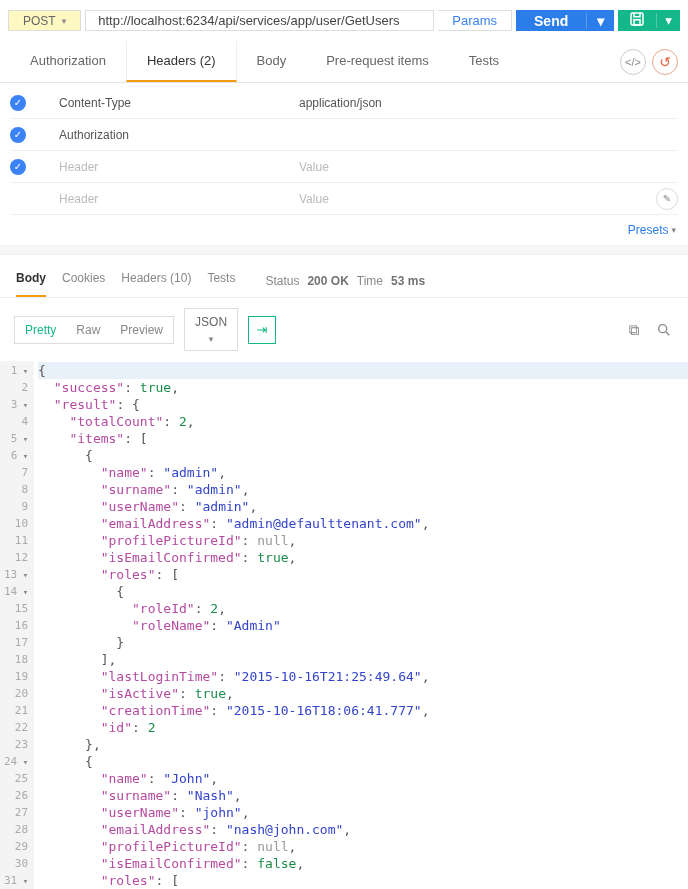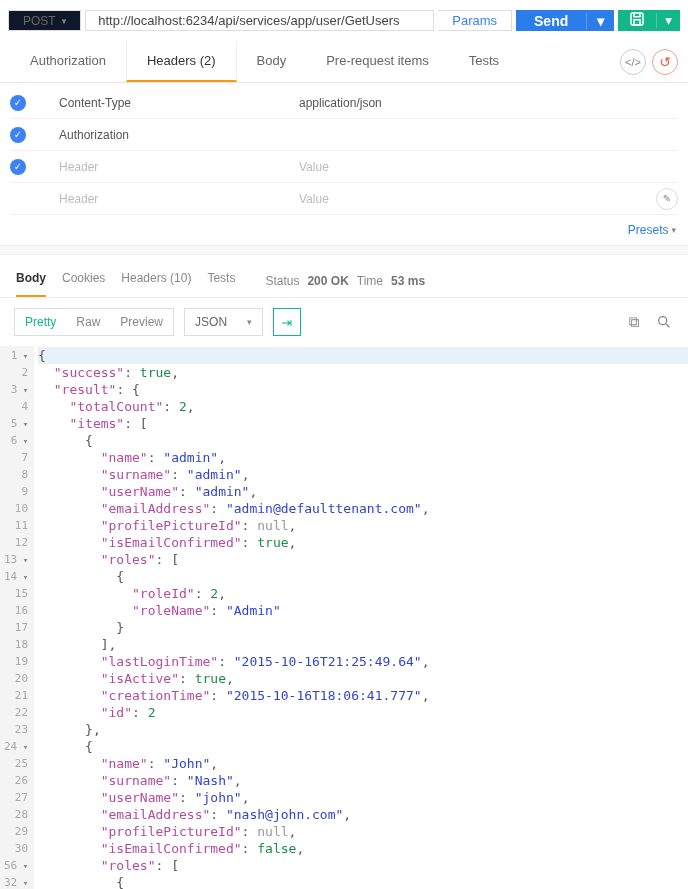--- a/index.html
+++ b/index.html
@@ -1,18 +1,18 @@
 <!DOCTYPE html>
 <html><head>
 <meta charset="utf-8">
 <style>
 * { box-sizing: border-box; margin: 0; padding: 0; }
 body { font-family: -apple-system, "Helvetica Neue", Arial, sans-serif; font-size: 13px; color: #555; background: #fff; width: 688px; }
 .top-bar { display: flex; align-items: stretch; padding: 10px 8px; gap: 4px; }
-.method-select { display: flex; align-items: center; padding: 0 14px; background: #0f172a; border: 1px solid #ddd; font-size: 12px; color: #666; cursor: pointer; gap: 6px; }
+.method-select { display: flex; align-items: center; padding: 0 14px; background: #fef9c3; border: 1px solid #ddd; font-size: 12px; color: #666; cursor: pointer; gap: 6px; }
 .url-input { flex: 1; border: 1px solid #ddd; padding: 0 12px; font-size: 13px; color: #444; }
 .params-btn { padding: 0 14px; border: 1px solid #ddd; border-left: none; color: #3b82f6; background: #fff; cursor: pointer; font-size: 13px; }
 .send-btn { display: flex; align-items: center; background: #2b7de9; color: #fff; font-weight: 600; font-size: 14px; border: none; cursor: pointer; }
 .send-btn .label { padding: 0 18px; }
 .send-btn .caret { padding: 0 10px; border-left: 1px solid rgba(255,255,255,0.25); }
 .save-btn { display: flex; align-items: center; background: #14b789; color: #fff; border: none; cursor: pointer; }
 .save-btn .icon { padding: 0 10px; }
 .save-btn .caret { padding: 0 8px; border-left: 1px solid rgba(255,255,255,0.25); }
 .tabs-row { display: flex; border-bottom: 1px solid #e5e5e5; padding: 0 10px; position: relative; align-items: center; }
 .tab { padding: 12px 20px; color: #666; cursor: pointer; font-size: 13px; border-bottom: 2px solid transparent; }
@@ -35,21 +35,21 @@
 .resp-tabs { display: flex; align-items: center; padding: 10px 16px 0; gap: 16px; border-bottom: 1px solid #eee; }
 .resp-tab { padding: 6px 0 10px; color: #888; font-size: 12px; cursor: pointer; border-bottom: 2px solid transparent; }
 .resp-tab.active { color: #333; font-weight: 600; border-bottom: 2px solid #f39c12; }
 .status-block { margin-left: 14px; font-size: 12px; display: flex; gap: 8px; }
 .status-block .lbl { color: #888; }
 .status-block .val-ok { color: #737373; font-weight: 600; }
 .toolbar { display: flex; align-items: center; padding: 10px 14px; gap: 10px; }
 .fmt-group { border: 1px solid #ddd; display: flex; }
 .fmt-btn { padding: 6px 10px; font-size: 12px; color: #888; cursor: pointer; }
 .fmt-btn.active { color: #14b789; font-weight: 400; }
-.json-sel { border: 1px solid #ddd; padding: 6px 10px; font-size: 12px; color: #666; cursor: pointer; display: flex; align-items: center; gap: 20px; }
+.json-sel { border: 1px solid #ddd; padding: 6px 10px; font-size: 12px; color: #666; cursor: pointer; display: flex; align-items: center; gap: 5px; flex-direction: column; }
 .wrap-btn { border: 1px solid #14b789; color: #14b789; width: 28px; height: 28px; display: flex; align-items: center; justify-content: center; cursor: pointer; font-size: 13px; }
 .toolbar .spacer { flex: 1; }
 .tb-icon { width: 20px; height: 20px; display: flex; align-items: center; justify-content: center; color: #888; cursor: pointer; font-size: 15px; }
 .code-area { display: flex; font-family: Consolas, Menlo, monospace; font-size: 13px; line-height: 17px; }
 .gutter { background: #f4f4f4; color: #aaa; text-align: right; padding: 1px 6px 1px 4px; user-select: none; }
 .gutter .ln { height: 17px; font-size: 11px; }
 .gutter .fold::after { content: " \25BE"; color: #888; font-size: 9px; }
 .code { padding: 1px 0 1px 4px; flex: 1; }
 .code .line { height: 17px; white-space: pre; }
 .code .line.hl { background: #e8f0fa; }
@@ -190,21 +190,21 @@
       <div class="ln">21</div>
       <div class="ln">22</div>
       <div class="ln">23</div>
       <div class="ln fold">24</div>
       <div class="ln">25</div>
       <div class="ln">26</div>
       <div class="ln">27</div>
       <div class="ln">28</div>
       <div class="ln">29</div>
       <div class="ln">30</div>
-      <div class="ln fold">56</div>
+      <div class="ln fold">31</div>
       <div class="ln fold">32</div>
     </div>
   <div class="code">
       <div class="line hl"><span class="p">{</span></div>
       <div class="line"><span class="p">  </span><span class="k">"success"</span><span class="p">: </span><span class="b">true</span><span class="p">,</span></div>
       <div class="line"><span class="p">  </span><span class="k">"result"</span><span class="p">: {</span></div>
       <div class="line"><span class="p">    </span><span class="k">"totalCount"</span><span class="p">: </span><span class="n">2</span><span class="p">,</span></div>
       <div class="line"><span class="p">    </span><span class="k">"items"</span><span class="p">: [</span></div>
       <div class="line"><span class="p">      {</span></div>
       <div class="line"><span class="p">        </span><span class="k">"name"</span><span class="p">: </span><span class="s">"admin"</span><span class="p">,</span></div>

